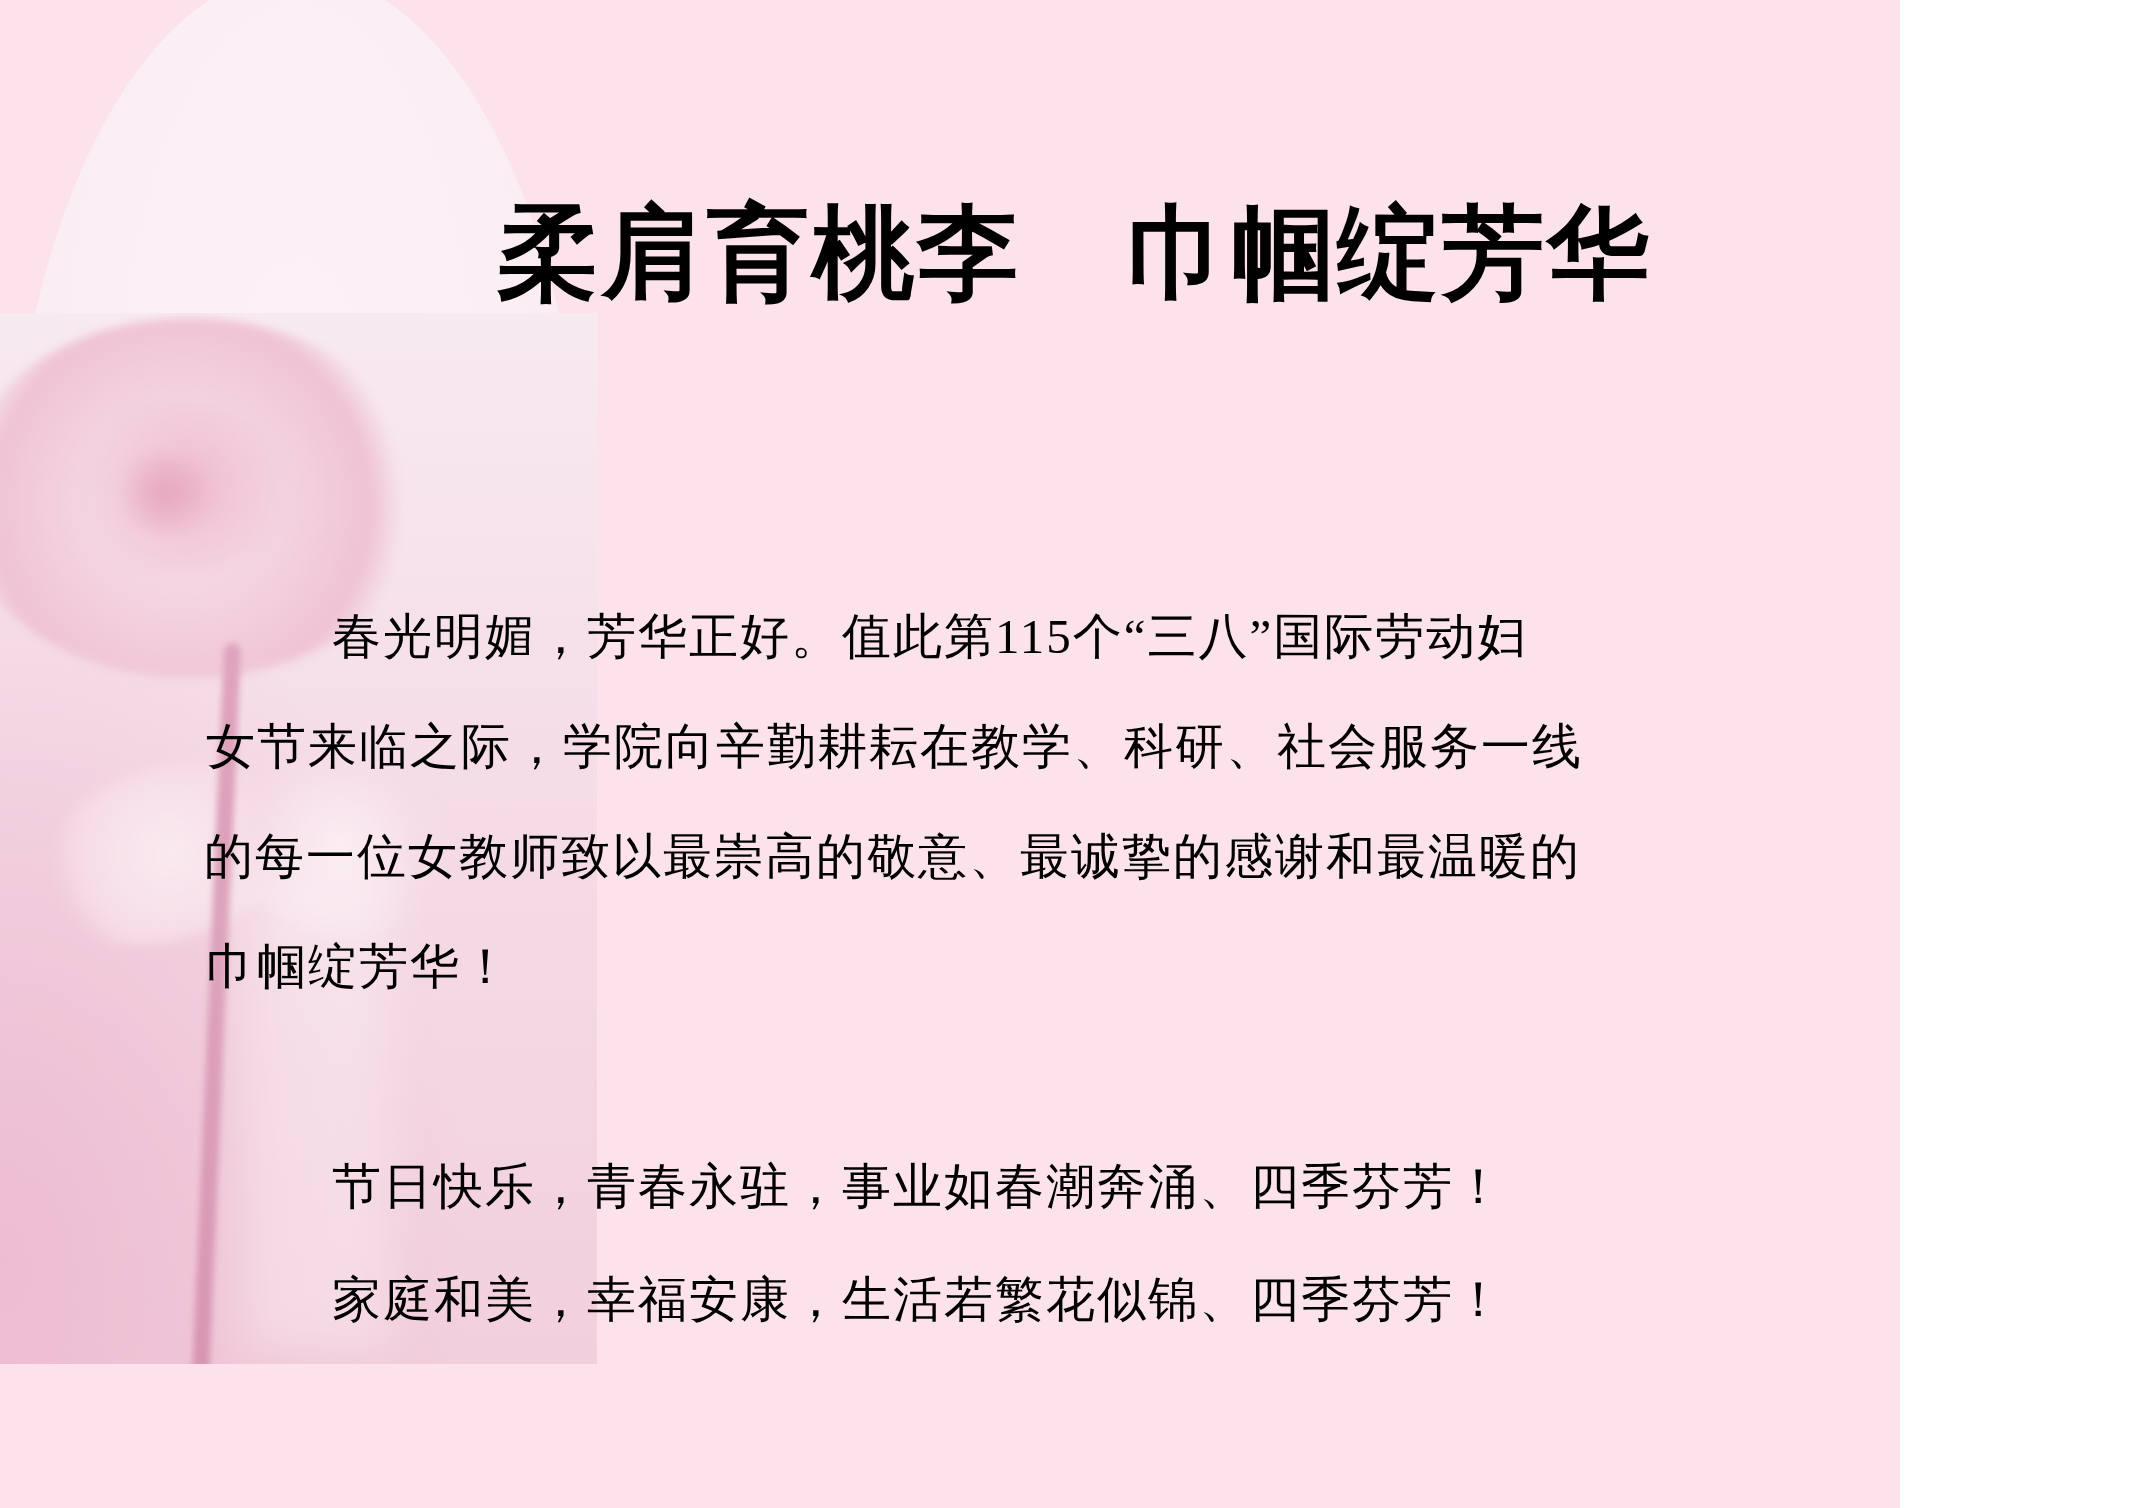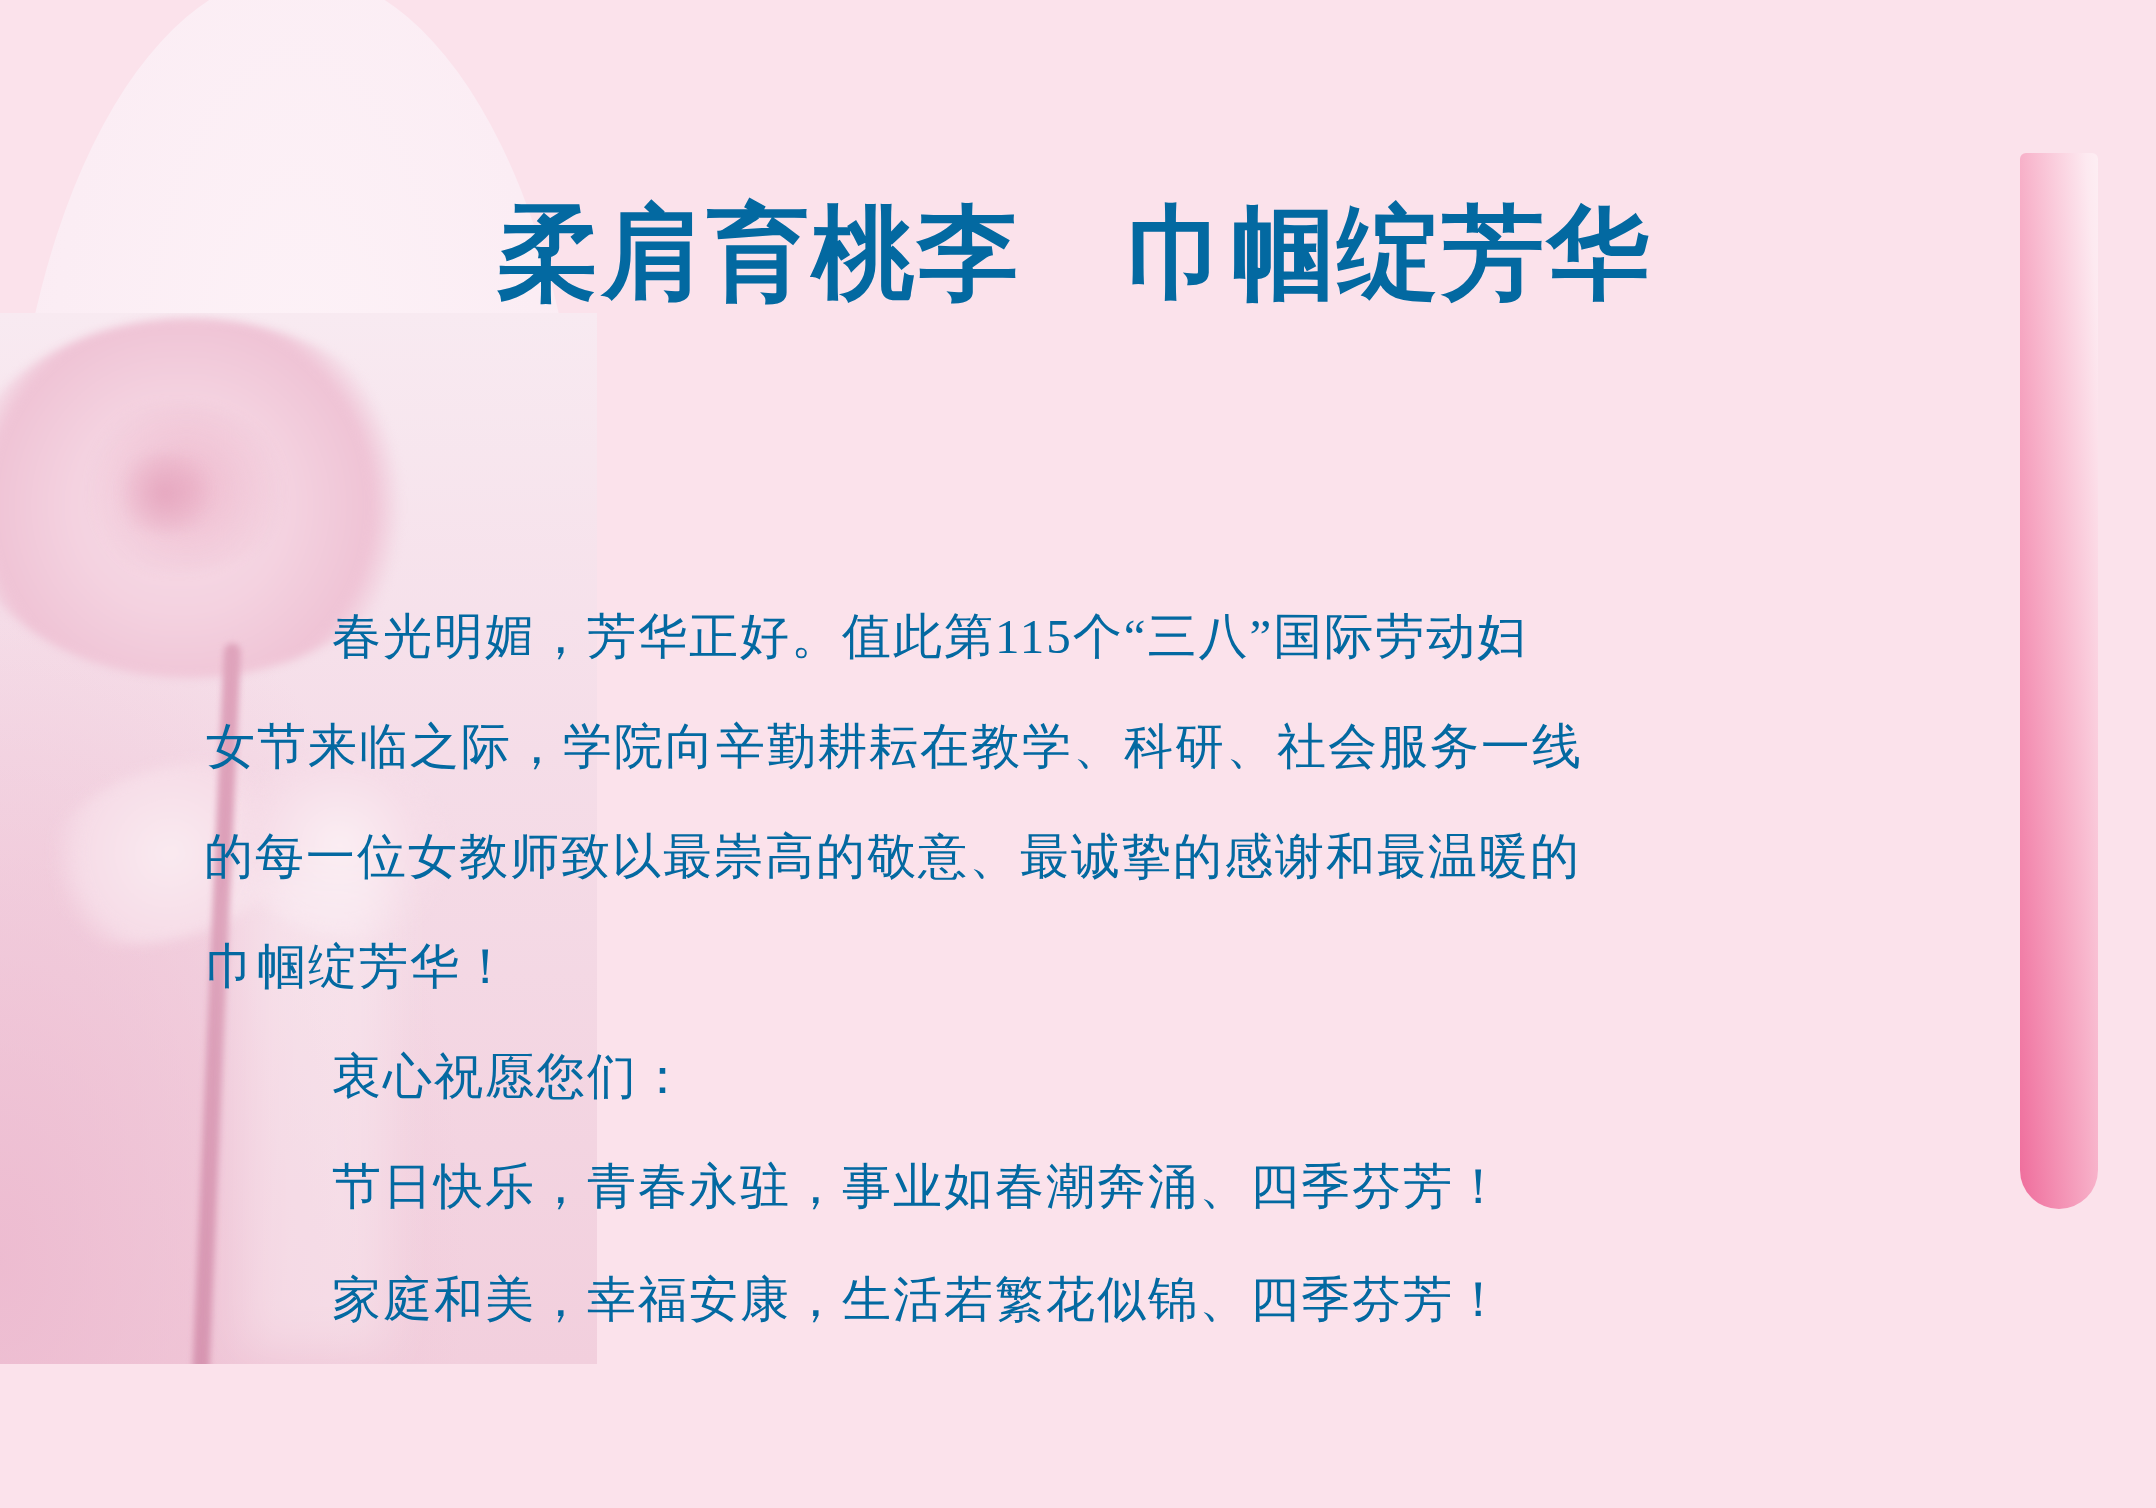--- a/index.html
+++ b/index.html
@@ -1,22 +1,22 @@
 <!DOCTYPE html>
 <html><head>
 <meta charset="utf-8">
 <style>
   html,body{margin:0;padding:0;}
   .canvas{
     position:relative;
-    width:2156px;height:1508px;
+    width:1900px;height:1508px;
     background:#fbe2eb;
     overflow:hidden;
     font-family:"Liberation Serif","DejaVu Serif",serif;
-    color:#0369a1;
+    color:#000000;
   }
 
   
   .arch{
     position:absolute;left:8px;top:-28px;width:578px;height:1185px;
     border-radius:50%;
     background:radial-gradient(ellipse at 50% 40%, #fdf2f7 0%, #fbedf4 60%, #f9e9f1 100%);
   }
   .photo{
     position:absolute;left:0;top:313px;width:597px;height:1051px;
@@ -113,17 +113,16 @@
 
   <div class="accent-bar"></div>
 
   <div class="title">柔肩育桃李　巾帼绽芳华</div>
 
 
   <div class="bline l0">春光明媚，芳华正好。值此第115个“三八”国际劳动妇</div>
   <div class="bline l1">女节来临之际，学院向辛勤耕耘在教学、科研、社会服务一线</div>
   <div class="bline l2">的每一位女教师致以最崇高的敬意、最诚挚的感谢和最温暖的</div>
   <div class="bline l3">巾帼绽芳华！</div>
-  <div class="bline l4">衷心祝愿您们：</div>
   <div class="bline l5">节日快乐，青春永驻，事业如春潮奔涌、四季芬芳！</div>
   <div class="bline l6">家庭和美，幸福安康，生活若繁花似锦、四季芬芳！</div>
 
 </div>
 
 </body></html>

